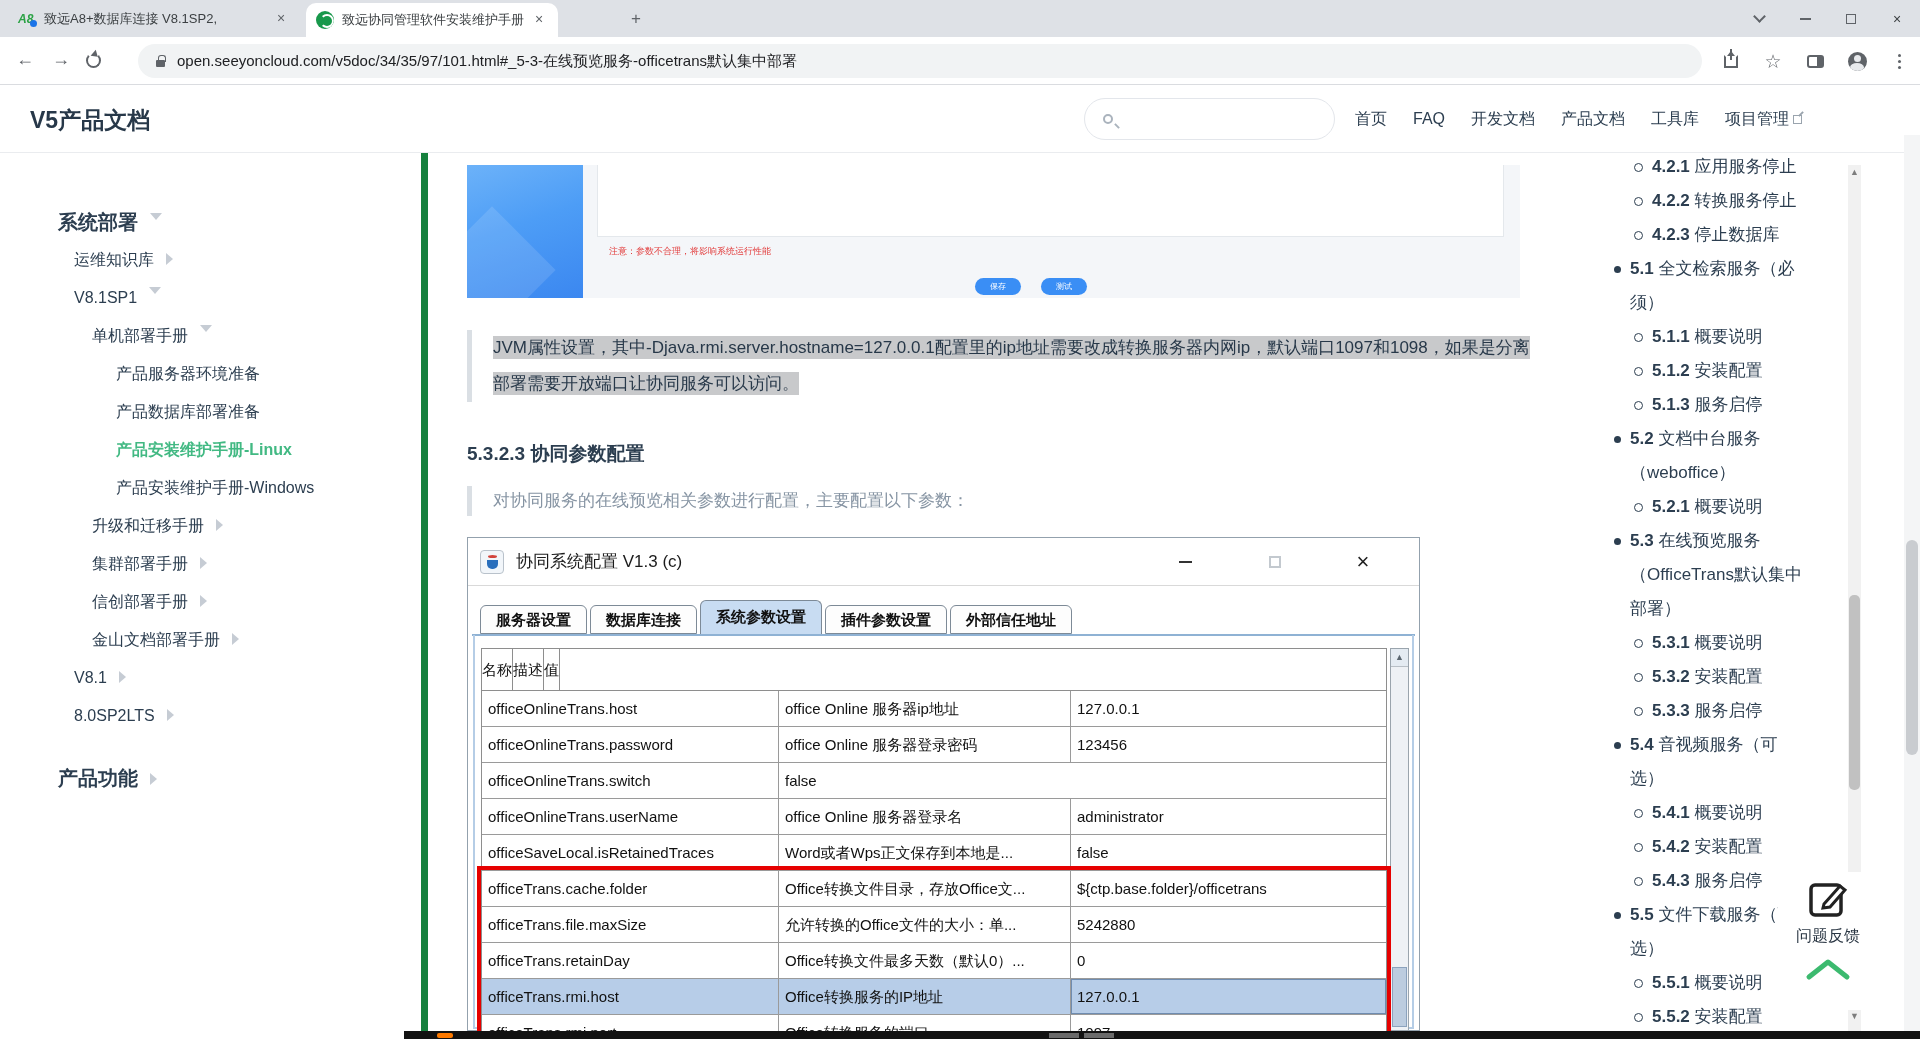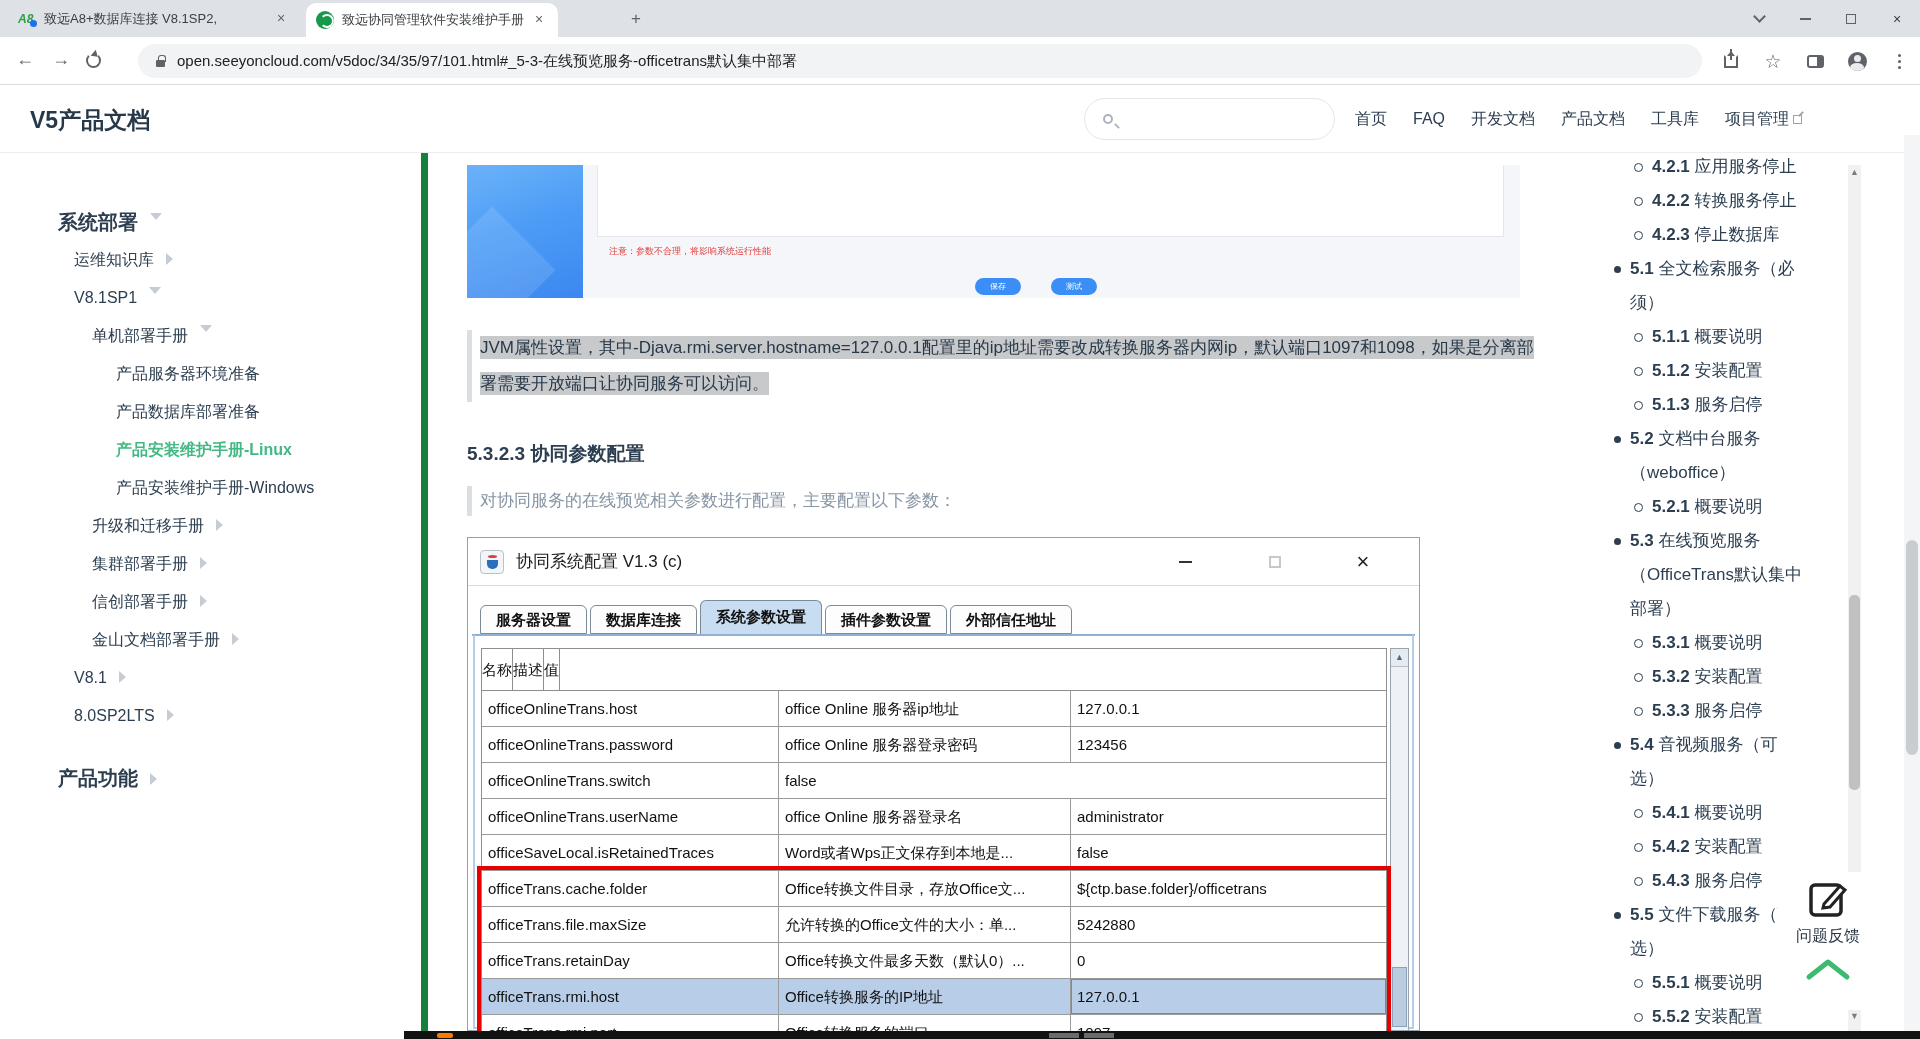--- a/index.html
+++ b/index.html
@@ -73,25 +73,25 @@
   .side-item.caret-right .lbl:after { content:""; display:inline-block; margin-left:12px; vertical-align:0px; border:6px solid transparent; border-left:7px solid #c6ccd4; }
   .side-item.gap-before { margin-top:24px; }
 
   
   .figure { position:absolute; left:467px; top:165px; width:1053px; height:133px; background:#f4f6f9; overflow:hidden; }
   .fig-blue { position:absolute; left:0; top:0; width:116px; height:133px;
     background:linear-gradient(160deg,#6cb2f9 0%,#4d9df6 45%,#3b87f0 100%); }
   .fig-blue:before { content:""; position:absolute; left:-20px; top:60px; width:90px; height:90px; background:rgba(255,255,255,.12); transform:rotate(45deg); }
   .fig-panel { position:absolute; left:130px; top:-2px; width:907px; height:74px; background:#fff; border:1px solid #e4e8ec; border-top:none; }
   .fig-note { position:absolute; left:142px; top:80px; font-size:9px; color:#e23b3b; }
-  .fig-btns { position:absolute; left:508px; top:113px; display:flex; gap:30px; }
+  .fig-btns { position:absolute; left:508px; top:113px; display:flex; gap:20px; }
   .fig-btn { min-width:46px; height:17px; border-radius:9px; background:#3a8ef5; color:#fff; font-size:8px; text-align:center; line-height:17px; padding:0 8px; }
 
   
-  .quote { position:absolute; left:467px; border-left:5px solid #dadfe4; padding-left:8px; }
+  .quote { position:absolute; left:467px; border-left:5px solid #dadfe4; padding-left:21px; }
   .quote1 { top:330px; width:1075px; font-size:17px; line-height:36px; color:#273849; }
   .quote1 .sel { background:#c8c9cb; padding:2px 0; }
   .h4 { position:absolute; left:467px; top:441px; font-size:19px; font-weight:bold; color:#2c3e50; }
   .quote2 { top:486px; width:900px; font-size:17px; line-height:30px; color:#8694a3; }
 
   
   .app { position:absolute; left:467px; top:537px; width:953px; height:494px; background:#fff; border:1px solid #93a1ad; overflow:hidden; }
   .app-titlebar { position:absolute; left:0; top:0; width:100%; height:48px; border-bottom:1px solid #d9d9d9; background:#fff; }
   .java-ic { position:absolute; left:12px; top:12px; width:24px; height:24px; border:1px solid #b9c2cb; border-radius:4px; background:#f2f6fa; }
   .java-ic:before { content:""; position:absolute; left:6px; top:9px; width:11px; height:9px; background:#2a6fbc; border-radius:0 0 5px 5px; }

